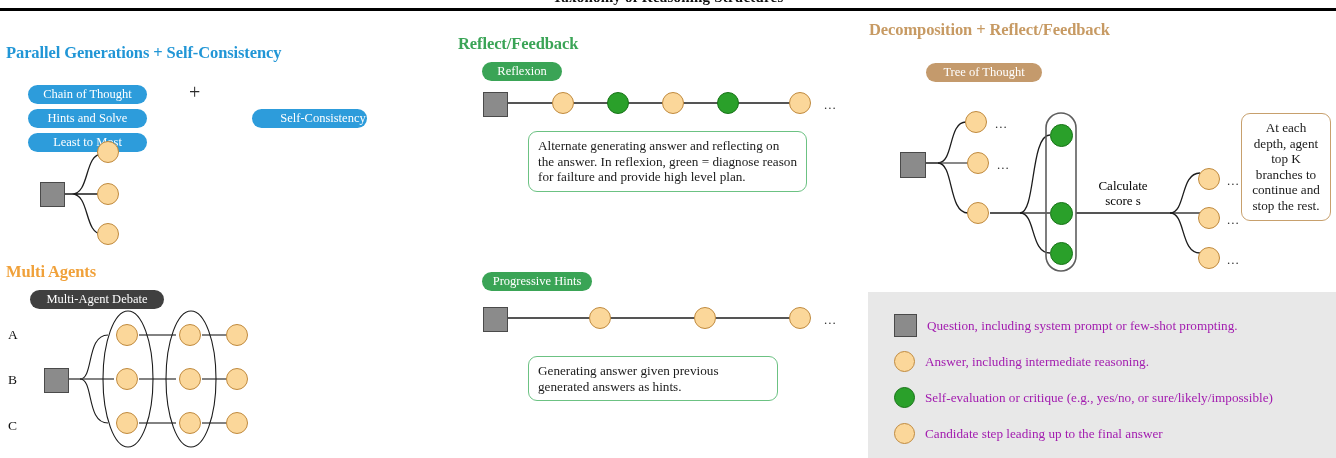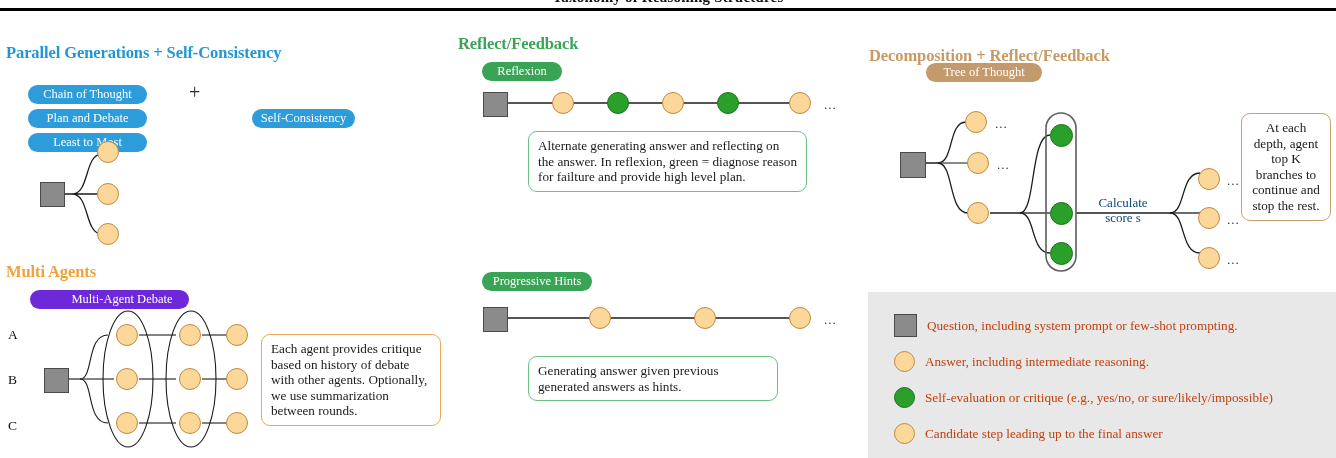--- a/index.html
+++ b/index.html
@@ -28,69 +28,69 @@
 
   
   .pill{
     border-radius:11px;color:#fff;font-size:12.5px;
     display:flex;align-items:center;justify-content:center;
     height:19px;white-space:nowrap;
   }
   .pill-blue{background:#2d9cdb;margin-top:28px;}
   .pill-green{background:#3aa456;}
   .pill-tan{background:#c49a6c;}
-  .pill-orange{background:#6d28d9;padding-left:25px;}
+  .pill-orange{background:#404040;}
 
   
   .callout{
     border-radius:9px;background:#fff;border:1px solid #9fd4e6;
     font-size:13.2px;line-height:15.6px;color:#1a1a1a;
     padding:6px 9px;box-sizing:border-box;
   }
   .callout.green{border-color:#6cc283;}
   .callout.orange{border-color:#e8a85a;}
   .callout.tan{border-color:#c7a06d;}
   .callout.center{text-align:center;}
 
   
   .sq{background:#8b8b8b;border:1px solid #4a4a4a;}
   .circ{border-radius:50%;box-sizing:border-box;}
   .c-yellow{background:#fbd79a;border:1px solid #c08a3e;}
   .c-green{background:#2aa02a;border:1px solid #177317;}
 
   .dots{font-size:13px;color:#333;letter-spacing:1px;line-height:1;}
   .agentlbl{font-size:13.5px;color:#111;}
-  .calcscore{font-size:13px;color:#0c4a6e;text-align:center;line-height:15px;margin-top:17px;}
+  .calcscore{font-size:13px;color:#000000;text-align:center;line-height:15px;}
   .plus{font-size:20px;color:#2a2a2a;line-height:1;}
 
   
   .legendbox{background:#e8e8e8;}
   .leg-row{display:flex;align-items:center;}
-  .leg-txt{font-size:13.2px;color:#c2410c;margin-left:10px;white-space:nowrap;}
+  .leg-txt{font-size:13.2px;color:#a21caf;margin-left:10px;white-space:nowrap;}
   svg{display:block;overflow:visible;}
 </style>
 </head>
 <body>
 
 <div class="canvas">
 
   <div class="abs topclip">
     <div class="ghost">Taxonomy of Reasoning Structures</div>
   </div>
   <div class="abs toprule"></div>
 
   <div class="abs heading h-blue" style="left:6px;top:22px;">Parallel Generations + Self-Consistency</div>
 
   <div class="abs pill pill-blue" style="left:28px;top:57px;width:119px;">Chain of Thought</div>
-  <div class="abs pill pill-blue" style="left:28px;top:81px;width:119px;">Plan and Debate</div>
+  <div class="abs pill pill-blue" style="left:28px;top:81px;width:119px;">Hints and Solve</div>
   <div class="abs pill pill-blue" style="left:28px;top:105px;width:119px;">Least to Most</div>
 
   <div class="abs plus" style="left:189px;top:82px;">+</div>
 
-  <div class="abs pill pill-blue" style="left:252px;top:81px;width:103px;">Self-Consistency</div>
+  <div class="abs pill pill-blue" style="left:252px;top:81px;width:88px;padding-left:27px;">Self-Consistency</div>
 
   <svg class="abs" style="left:38px;top:138px;" width="120" height="112">
     <path d="M24,56 L34,56 M34,56 C52,56 46,16 64,16 M34,56 L64,56 M34,56 C52,56 46,96 64,96" fill="none" stroke="#1c1c1c" stroke-width="1.3"></path>
   </svg>
   <div class="abs sq" style="left:40px;top:182px;width:23px;height:23px;"></div>
   <div class="abs circ c-yellow" style="left:97px;top:141px;width:22px;height:22px;"></div>
   <div class="abs circ c-yellow" style="left:97px;top:183px;width:22px;height:22px;"></div>
   <div class="abs circ c-yellow" style="left:97px;top:223px;width:22px;height:22px;"></div>
 
 
@@ -123,21 +123,20 @@
   <div class="abs circ c-yellow" style="left:116px;top:412px;width:22px;height:22px;"></div>
 
   <div class="abs circ c-yellow" style="left:179px;top:324px;width:22px;height:22px;"></div>
   <div class="abs circ c-yellow" style="left:179px;top:368px;width:22px;height:22px;"></div>
   <div class="abs circ c-yellow" style="left:179px;top:412px;width:22px;height:22px;"></div>
 
   <div class="abs circ c-yellow" style="left:226px;top:324px;width:22px;height:22px;"></div>
   <div class="abs circ c-yellow" style="left:226px;top:368px;width:22px;height:22px;"></div>
   <div class="abs circ c-yellow" style="left:226px;top:412px;width:22px;height:22px;"></div>
 
-  <div class="abs callout orange" style="left:261px;top:334px;width:180px;">Each agent provides critique based on history of debate with other agents. Optionally, we use summarization between rounds.</div>
 
   <div class="abs heading h-green" style="left:458px;top:34px;">Reflect/Feedback</div>
 
   <div class="abs pill pill-green" style="left:482px;top:62px;width:80px;">Reflexion</div>
 
   <svg class="abs" style="left:483px;top:100px;" width="330" height="6">
     <line x1="10" y1="3" x2="322" y2="3" stroke="#1c1c1c" stroke-width="1.3"></line>
   </svg>
   <div class="abs sq" style="left:483px;top:92px;width:23px;height:23px;"></div>
   <div class="abs circ c-yellow" style="left:552px;top:92px;width:22px;height:22px;"></div>
@@ -155,21 +154,21 @@
     <line x1="10" y1="3" x2="322" y2="3" stroke="#1c1c1c" stroke-width="1.3"></line>
   </svg>
   <div class="abs sq" style="left:483px;top:307px;width:23px;height:23px;"></div>
   <div class="abs circ c-yellow" style="left:589px;top:307px;width:22px;height:22px;"></div>
   <div class="abs circ c-yellow" style="left:694px;top:307px;width:22px;height:22px;"></div>
   <div class="abs circ c-yellow" style="left:789px;top:307px;width:22px;height:22px;"></div>
   <div class="abs dots" style="left:824px;top:313px;">...</div>
 
   <div class="abs callout green" style="left:528px;top:356px;width:250px;">Generating answer given previous generated answers as hints.</div>
 
-  <div class="abs heading h-tan" style="left:869px;top:20px;margin-top:26px;">Decomposition + Reflect/Feedback</div>
+  <div class="abs heading h-tan" style="left:869px;top:20px;">Decomposition + Reflect/Feedback</div>
 
   <div class="abs pill pill-tan" style="left:926px;top:63px;width:116px;">Tree of Thought</div>
 
   <svg class="abs" style="left:880px;top:95px;" width="300" height="160">
 
     <path d="M46,68 L58,68" fill="none" stroke="#1c1c1c" stroke-width="1.5"></path>
     <path d="M58,68 C74,68 68,27 86,27" fill="none" stroke="#1c1c1c" stroke-width="1.3"></path>
     <path d="M58,68 L88,68" fill="none" stroke="#4a4a4a" stroke-width="1.3"></path>
     <path d="M58,68 C74,68 68,118 88,118" fill="none" stroke="#1c1c1c" stroke-width="1.3"></path>
 

